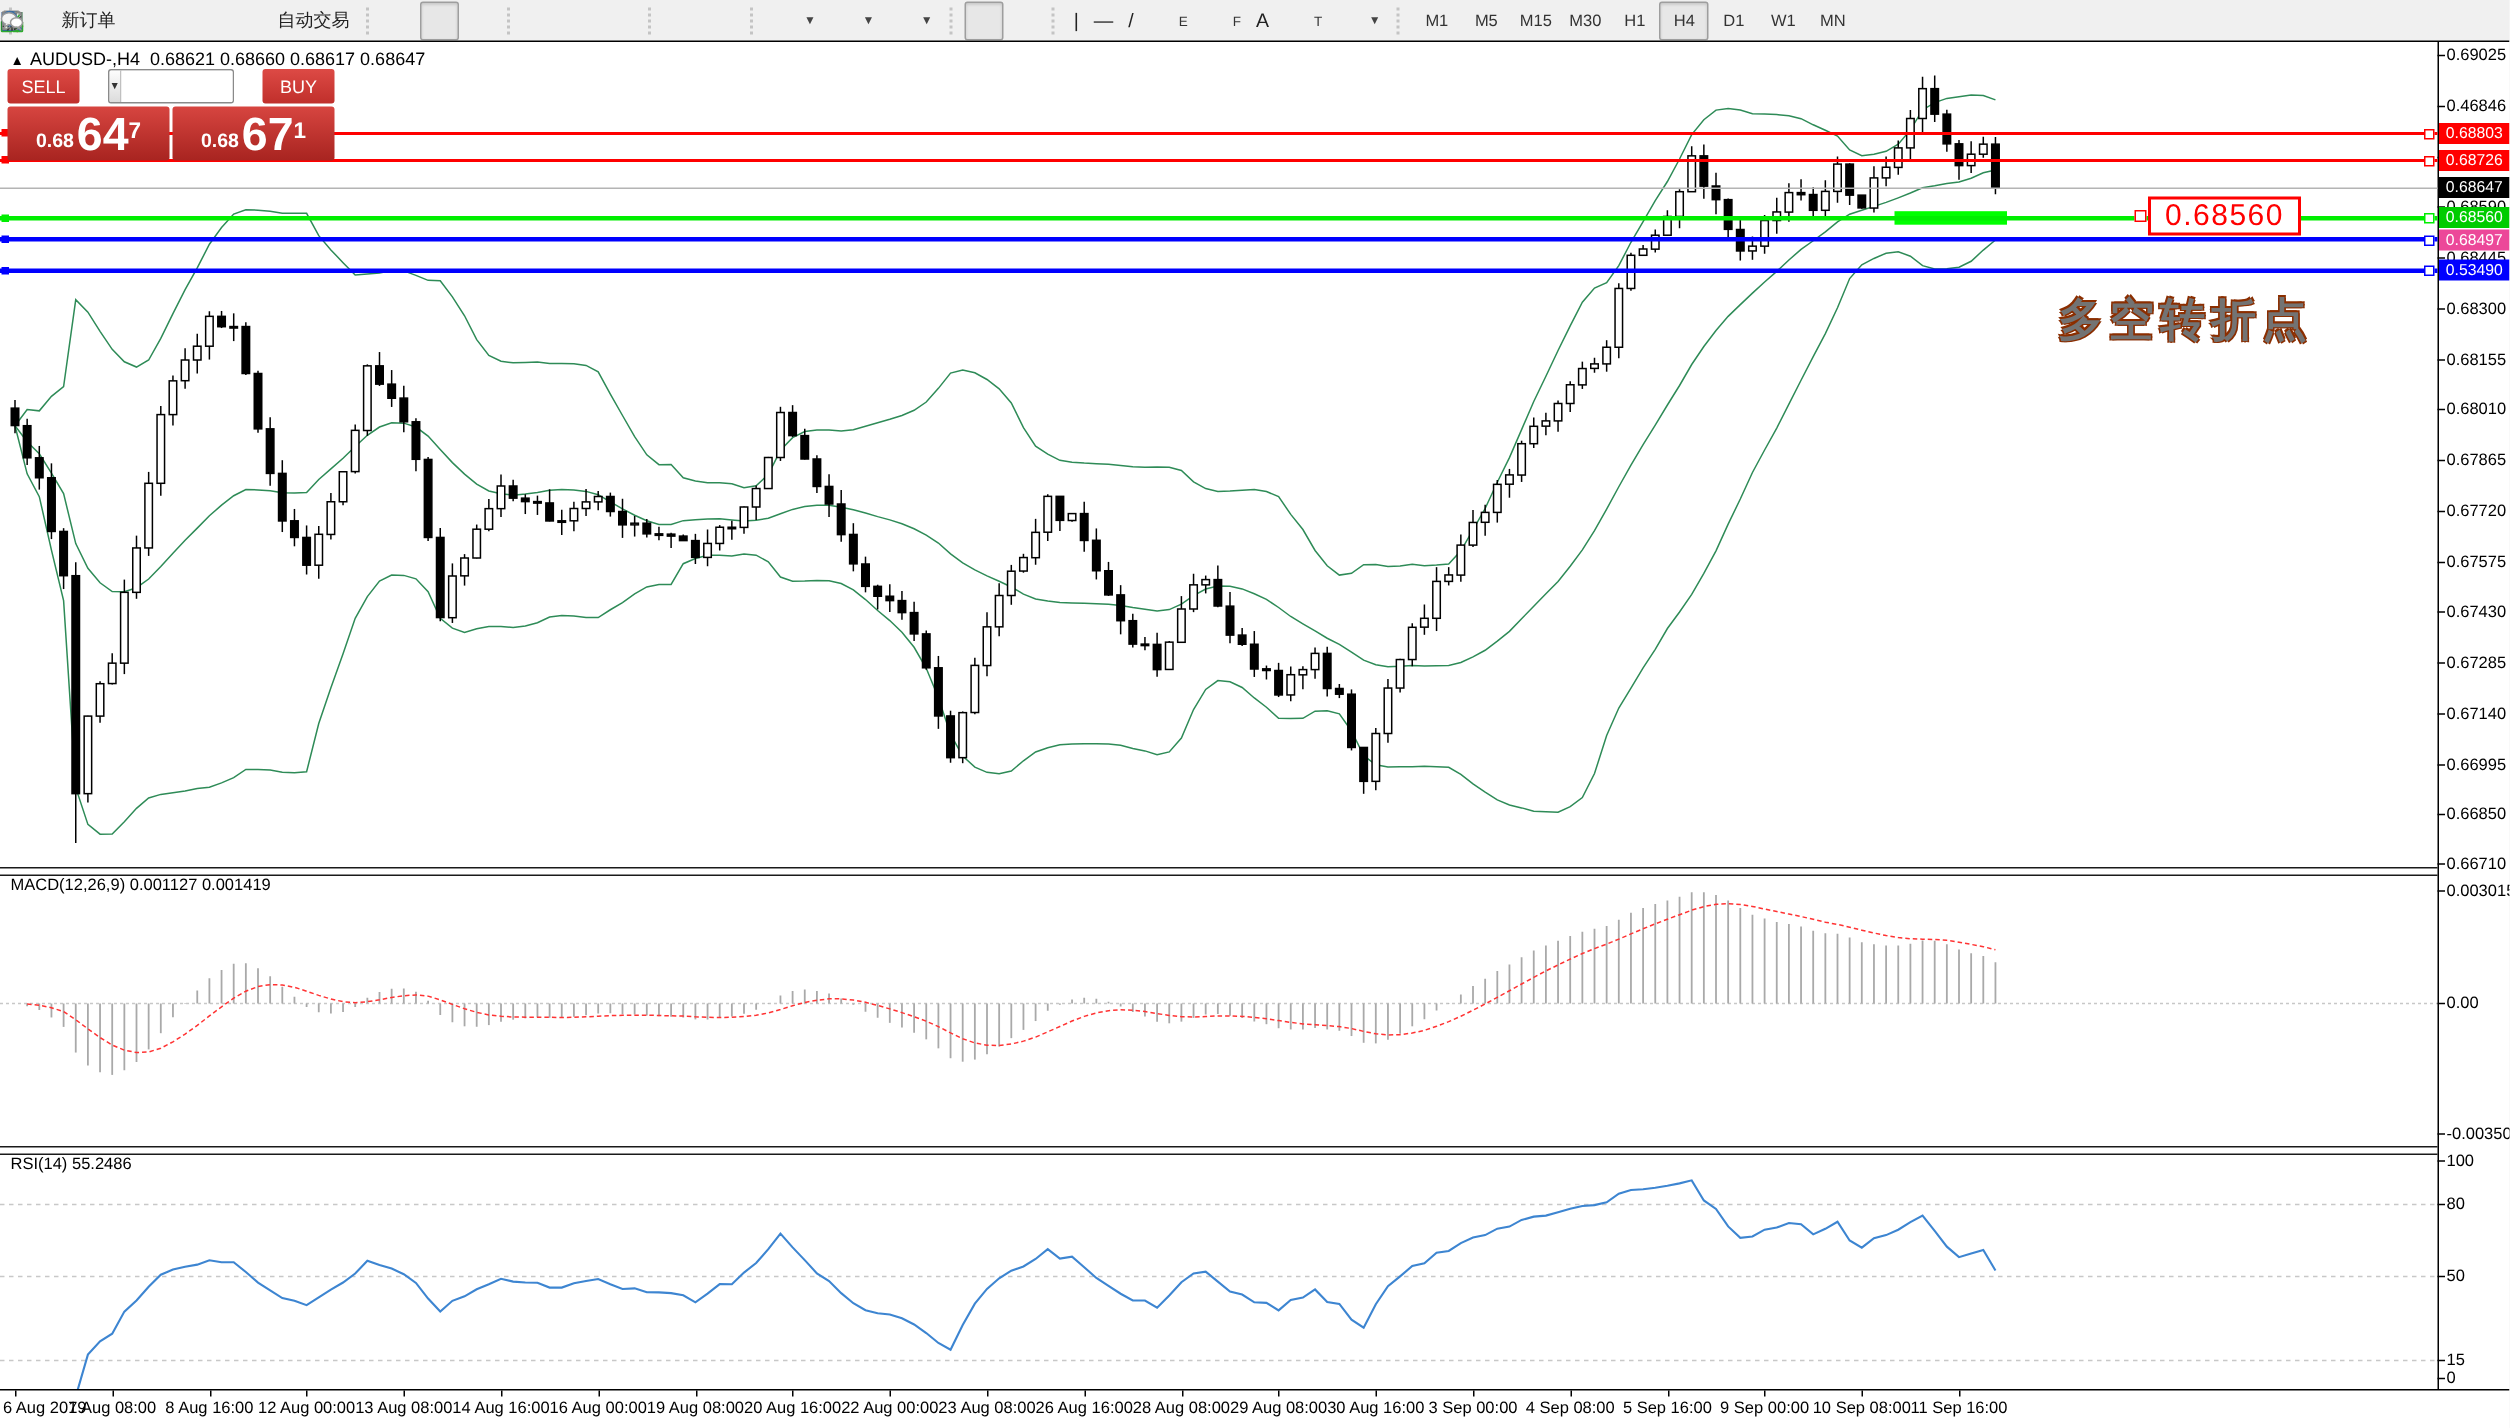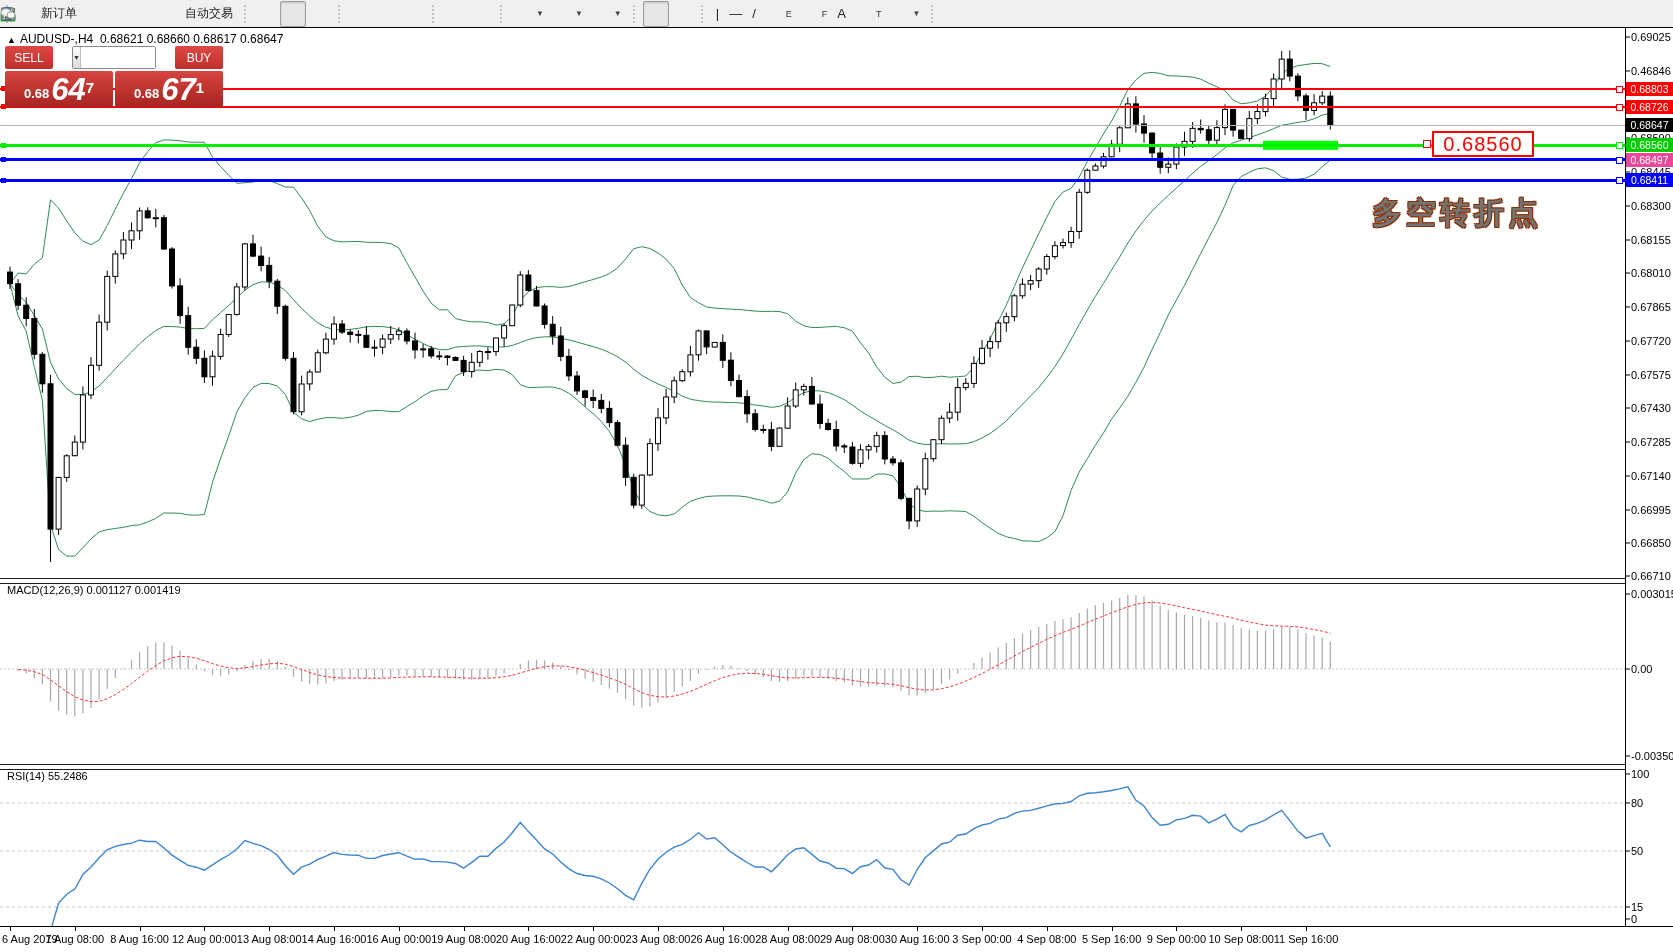--- a/index.html
+++ b/index.html
@@ -45,21 +45,21 @@
   .btn-trade{flex:0 0 48px;background:linear-gradient(#dd4a45,#c02f2b);color:#fff;font-size:12px;
              display:flex;align-items:center;justify-content:center;border-radius:2px;}
   .volwrap{flex:1;display:flex;border:1px solid #8a8a8a;background:#fff;border-radius:2px;overflow:hidden;}
   .spin{width:17px;background:linear-gradient(#fdfdfd,#dcdcdc);border:0;display:flex;align-items:center;justify-content:center;font-size:7px;color:#333;}
   .spin.l{border-right:1px solid #c0c0c0;}
   .volinput{flex:1;border:0;outline:0;text-align:right;font-size:13px;padding-right:6px;font-family:inherit;}
   .trade-row2{display:flex;gap:2px;margin-top:2px;height:36px;}
   .pricebox{flex:1;background:linear-gradient(#d74540,#a82420);color:#fff;display:flex;align-items:flex-end;
             justify-content:center;padding-bottom:3px;border-radius:2px;}
   .pb-small{font-size:13px;font-weight:bold;margin-right:2px;line-height:20px;}
-  .pb-big{font-size:31px;font-weight:bold;line-height:29px;font-style:italic;}
+  .pb-big{font-size:31px;font-weight:bold;line-height:29px;}
   .pb-sup{font-size:15px;font-weight:bold;line-height:34px;align-self:flex-start;}
   
   .pricebox-annot{position:absolute;left:1432px;top:103px;width:98px;height:22px;background:#fff;border:2px solid #ff0000;
                   color:#f00;font-size:20px;display:flex;align-items:center;justify-content:center;letter-spacing:1px;}
   .annot-sq{position:absolute;left:1423px;top:112px;width:6px;height:6px;border:1px solid #f00;background:#fff;}
   .cn-annot{position:absolute;left:1372px;top:165px;font-size:30px;font-weight:bold;color:#737373;letter-spacing:4px;white-space:nowrap;
             text-shadow:-1px -1px 0 #8b2e00,1px -1px 0 #8b2e00,-1px 1px 0 #8b2e00,1px 1px 0 #8b2e00;}
   .icon16{width:16px;height:16px;display:inline-block;}
 </style>
 </head>
@@ -306,20 +306,31 @@
           <span class="icon16">
             <svg class="icon16" viewBox="0 0 16 16">
               <path d="M4 3 L4 9 M4 9 L2.5 7 M4 9 L5.5 7" stroke="#c03030" fill="none" stroke-width="1.3"></path>
               <path d="M11 13 L11 7 M11 7 L9.5 9 M11 7 L12.5 9" stroke="#2eaa2e" fill="none" stroke-width="1.3"></path>
             </svg>
           </span>
           <span class="dd">▼</span>
         </div>
       </div>
       <div class="tsep"></div>
+      <div class="tgroup">
+        <div class="tbtn tf-btn">M1</div>
+        <div class="tbtn tf-btn">M5</div>
+        <div class="tbtn tf-btn">M15</div>
+        <div class="tbtn tf-btn">M30</div>
+        <div class="tbtn tf-btn">H1</div>
+        <div class="tbtn tf-btn pressed">H4</div>
+        <div class="tbtn tf-btn">D1</div>
+        <div class="tbtn tf-btn">W1</div>
+        <div class="tbtn tf-btn">MN</div>
+      </div>
     </div>
   <div class="toolbar-right" id="tb-right">
       <span class="icon16">
         <svg class="icon16" viewBox="0 0 16 16">
           <circle cx="6.5" cy="6.5" r="4.5" fill="none" stroke="#3a6ea5" stroke-width="1.6"></circle>
           <line x1="10" y1="10" x2="14" y2="14" stroke="#3a6ea5" stroke-width="2.2"></line>
         </svg>
       </span>
       <span class="icon16">
         <svg class="icon16" viewBox="0 0 16 16">
@@ -952,21 +963,21 @@
       <div class="anchor-sq" style="left:1px;top:114.8px;background:#00ee00"></div>
       <div class="anchor-sq" style="left:1616px;top:114.3px;border:1px solid #00ee00"></div>
       <div class="linelabel" style="top:117.3px;background:#00cc00">0.68560</div>
       <div class="hline" style="top:130.4px;width:1625px;height:3px;background:#0000ff"></div>
       <div class="anchor-sq" style="left:1px;top:129.4px;background:#0000ff"></div>
       <div class="anchor-sq" style="left:1616px;top:128.9px;border:1px solid #0000ff"></div>
       <div class="linelabel" style="top:131.9px;background:#ec4899">0.68497</div>
       <div class="hline" style="top:150.5px;width:1625px;height:3px;background:#0000ff"></div>
       <div class="anchor-sq" style="left:1px;top:149.5px;background:#0000ff"></div>
       <div class="anchor-sq" style="left:1616px;top:149.0px;border:1px solid #0000ff"></div>
-      <div class="linelabel" style="top:152.0px;background:#0000ff">0.68411</div>
+      <div class="linelabel" style="top:152.0px;background:#0000ff">0.53490</div>
     </div>
 
   <div class="title">
     <span class="tri">▲</span><span>AUDUSD-,H4</span>&nbsp;&nbsp;<span>0.68621 0.68660 0.68617 0.68647</span>
   </div>
 
   <div class="indlabel" style="top:556px">
     <span>MACD(12,26,9)</span>&nbsp;<span>0.001127</span>&nbsp;<span>0.001419</span>
   </div>
   <div class="indlabel" style="top:742px">

